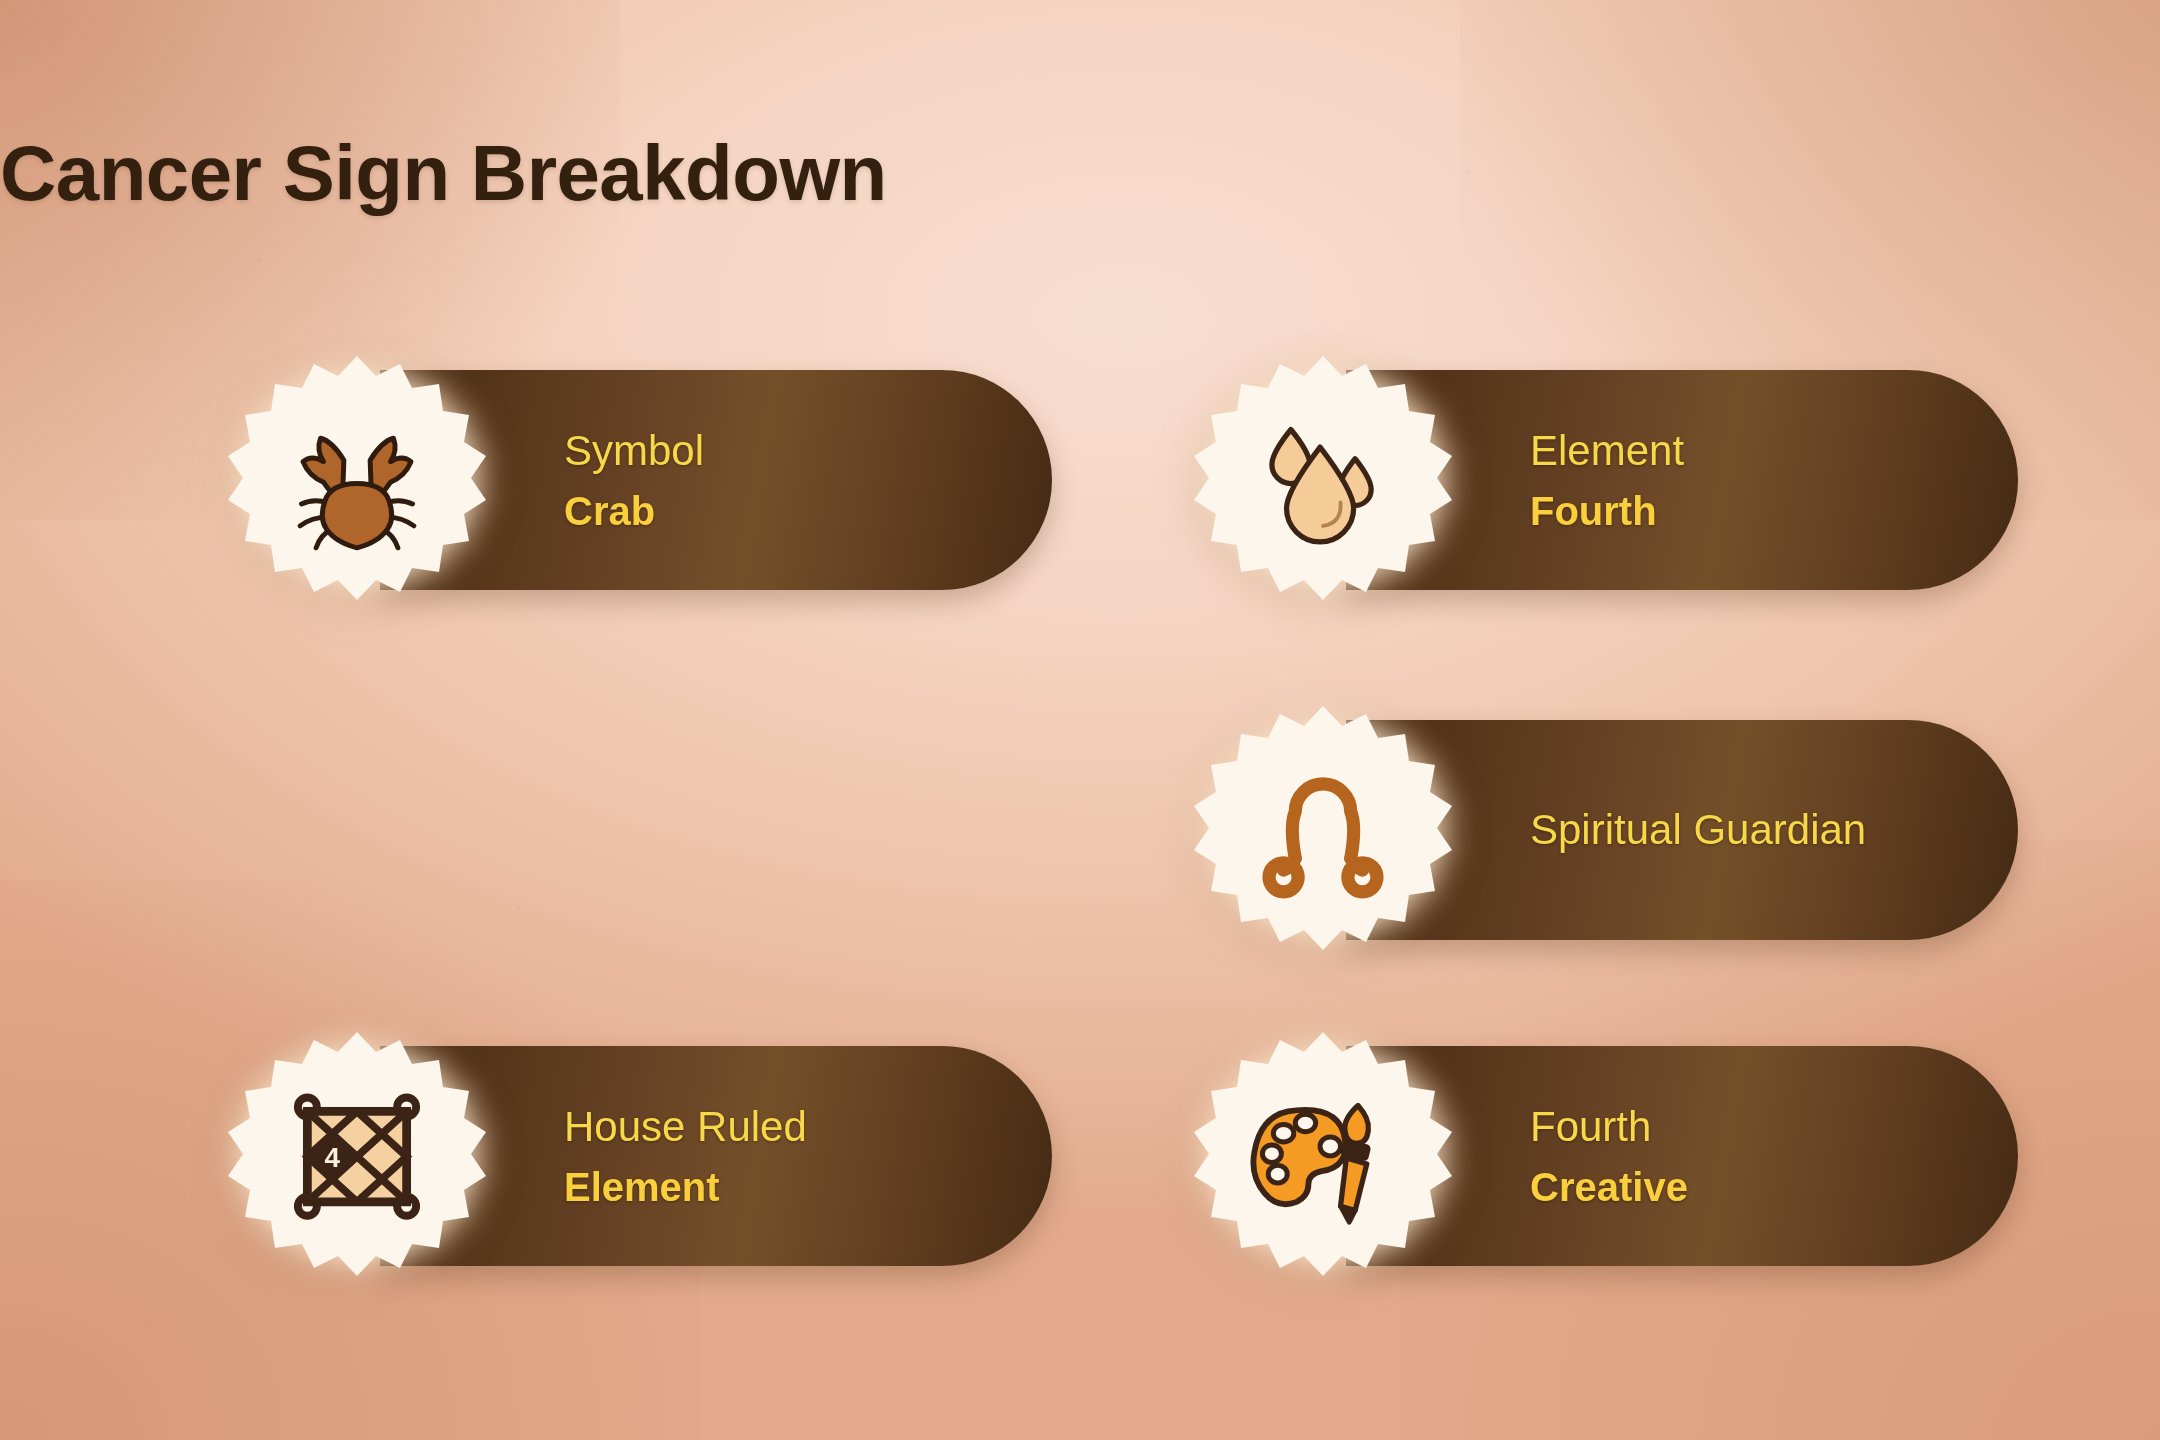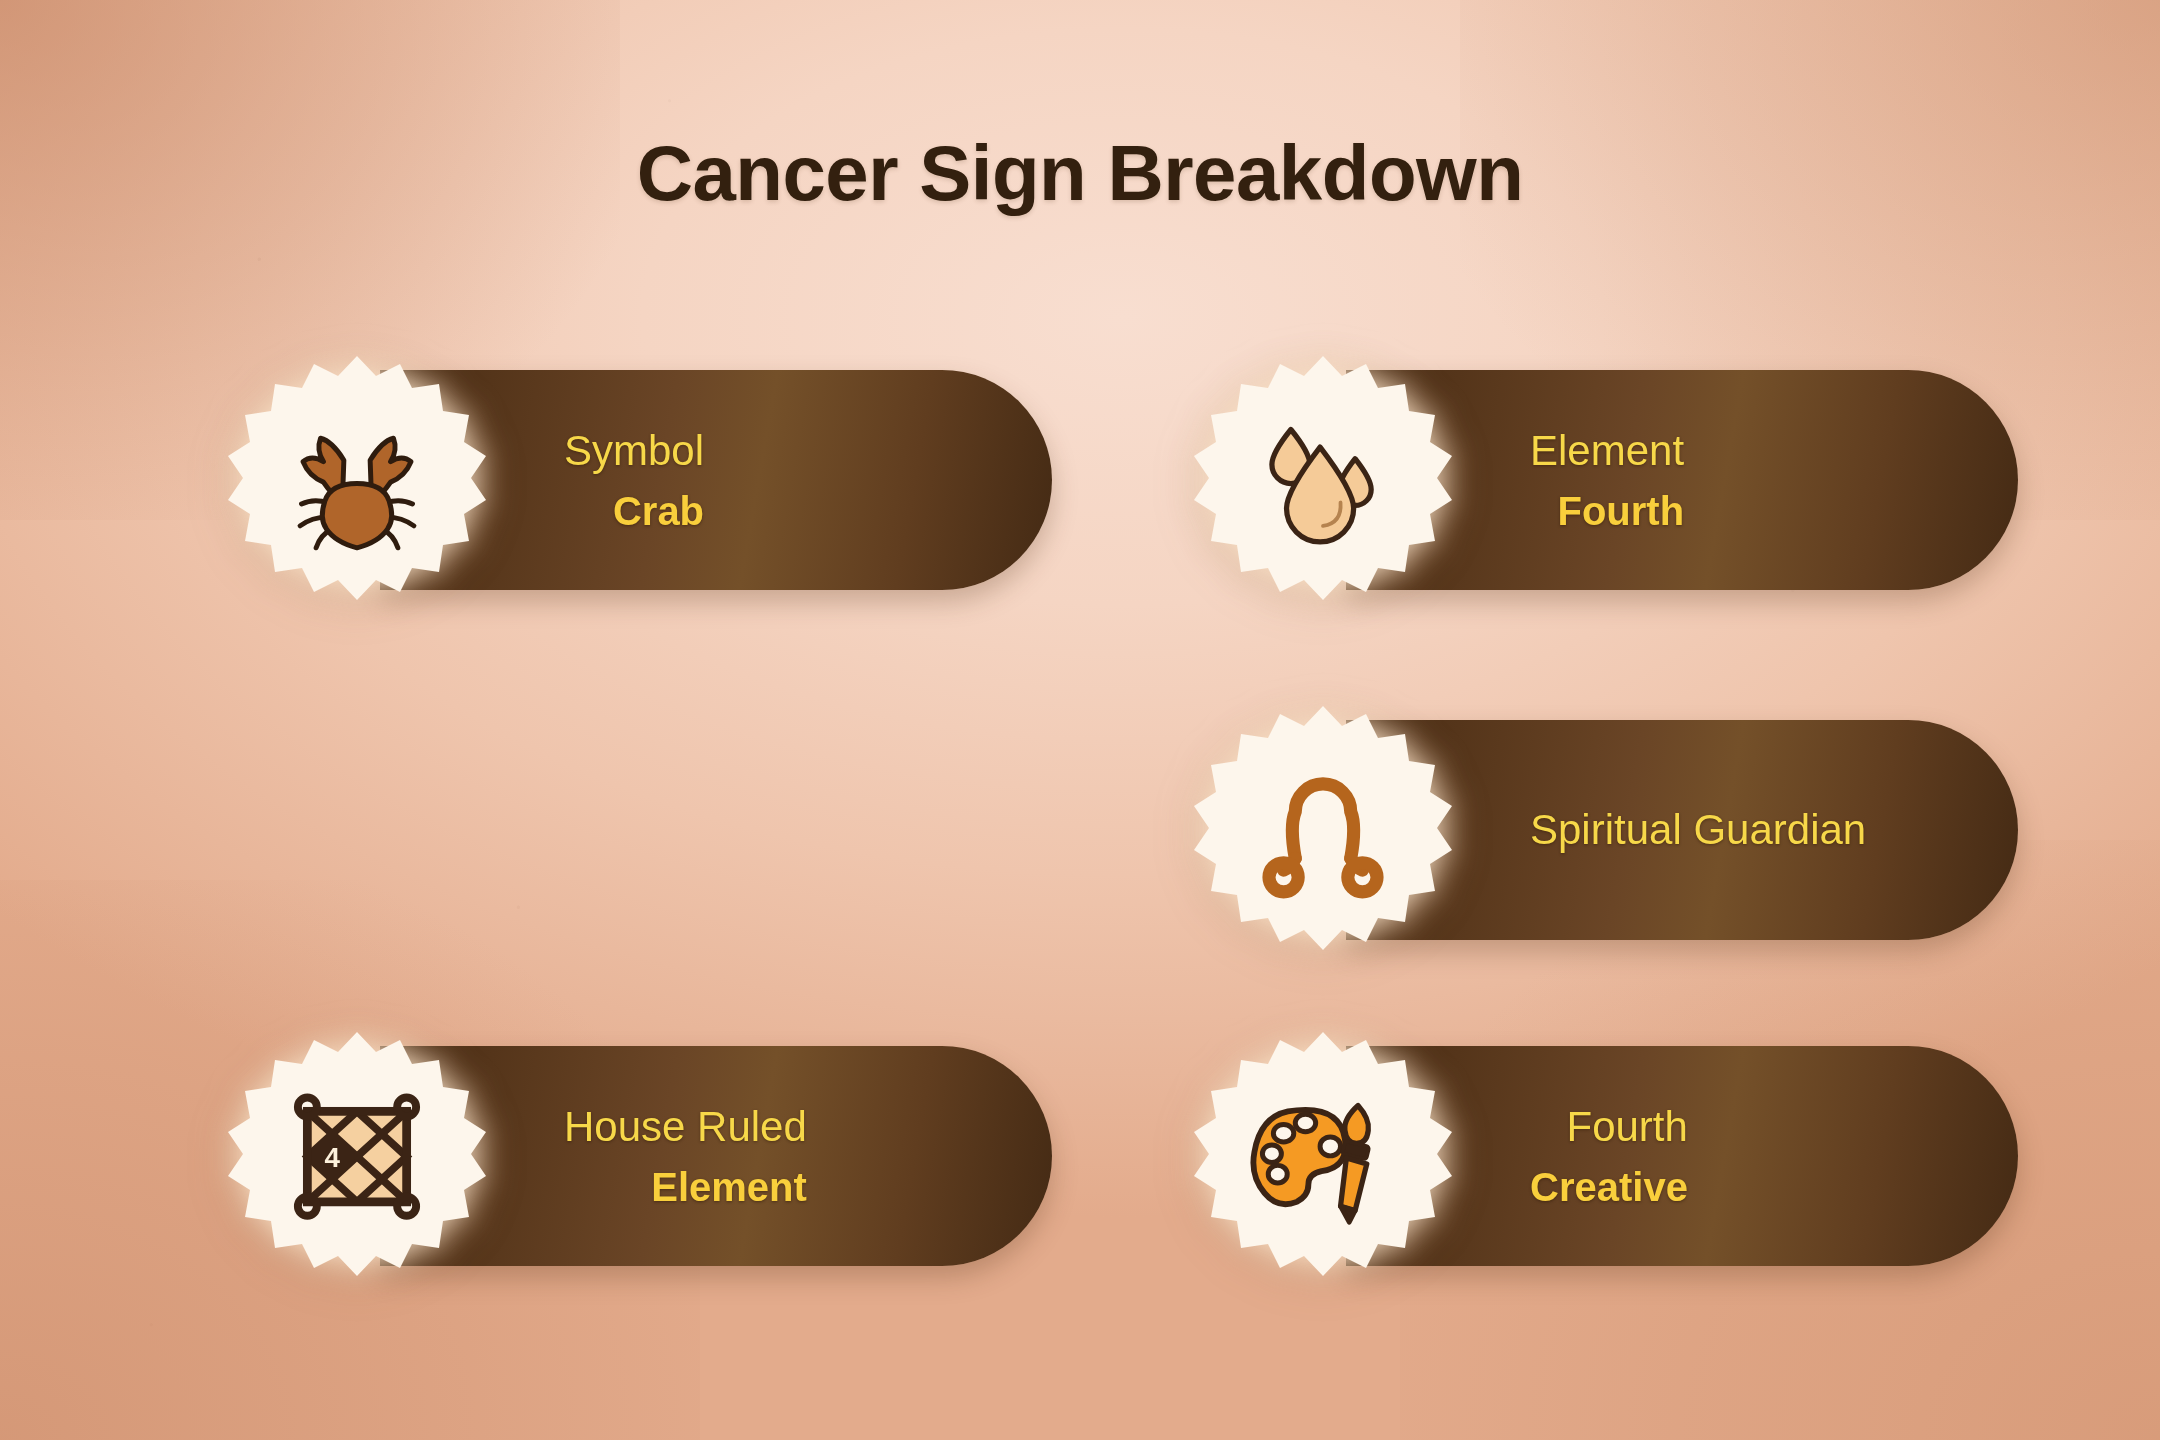--- a/index.html
+++ b/index.html
@@ -65,21 +65,21 @@
       radial-gradient(circle at 91% 85%, rgba(120,80,55,0.40) 0 1.5px, transparent 2px),
       radial-gradient(circle at 7% 92%,  rgba(120,80,55,0.36) 0 1.3px, transparent 2px);
   }
 
   
   .title {
     position: absolute;
     top: 128px;
     left: 0;
     width: 2160px;
-    text-align: center;
+    text-align: left;
     font-size: 78px;
     font-weight: bold;
     letter-spacing: -0.5px;
     color: #33200f;
     text-shadow: 0 2px 4px rgba(90,55,30,0.18);
   }
 
   
   .grid {
     position: absolute;
@@ -109,21 +109,20 @@
     height: 220px;
     border-radius: 0 110px 110px 0;
     background: linear-gradient(100deg,
                 #4a2d15 0%,
                 #55351a 16%,
                 #6a4526 42%,
                 #745029 56%,
                 #603d1f 78%,
                 #442a14 100%);
     box-shadow: 0 12px 26px rgba(82,46,20,0.26);
-    text-align: right;
   }
 
   .pill-text {
     position: absolute;
     left: 184px;
     top: 50%;
     transform: translateY(-50%);
     line-height: 1.18;
     white-space: nowrap;
   }

